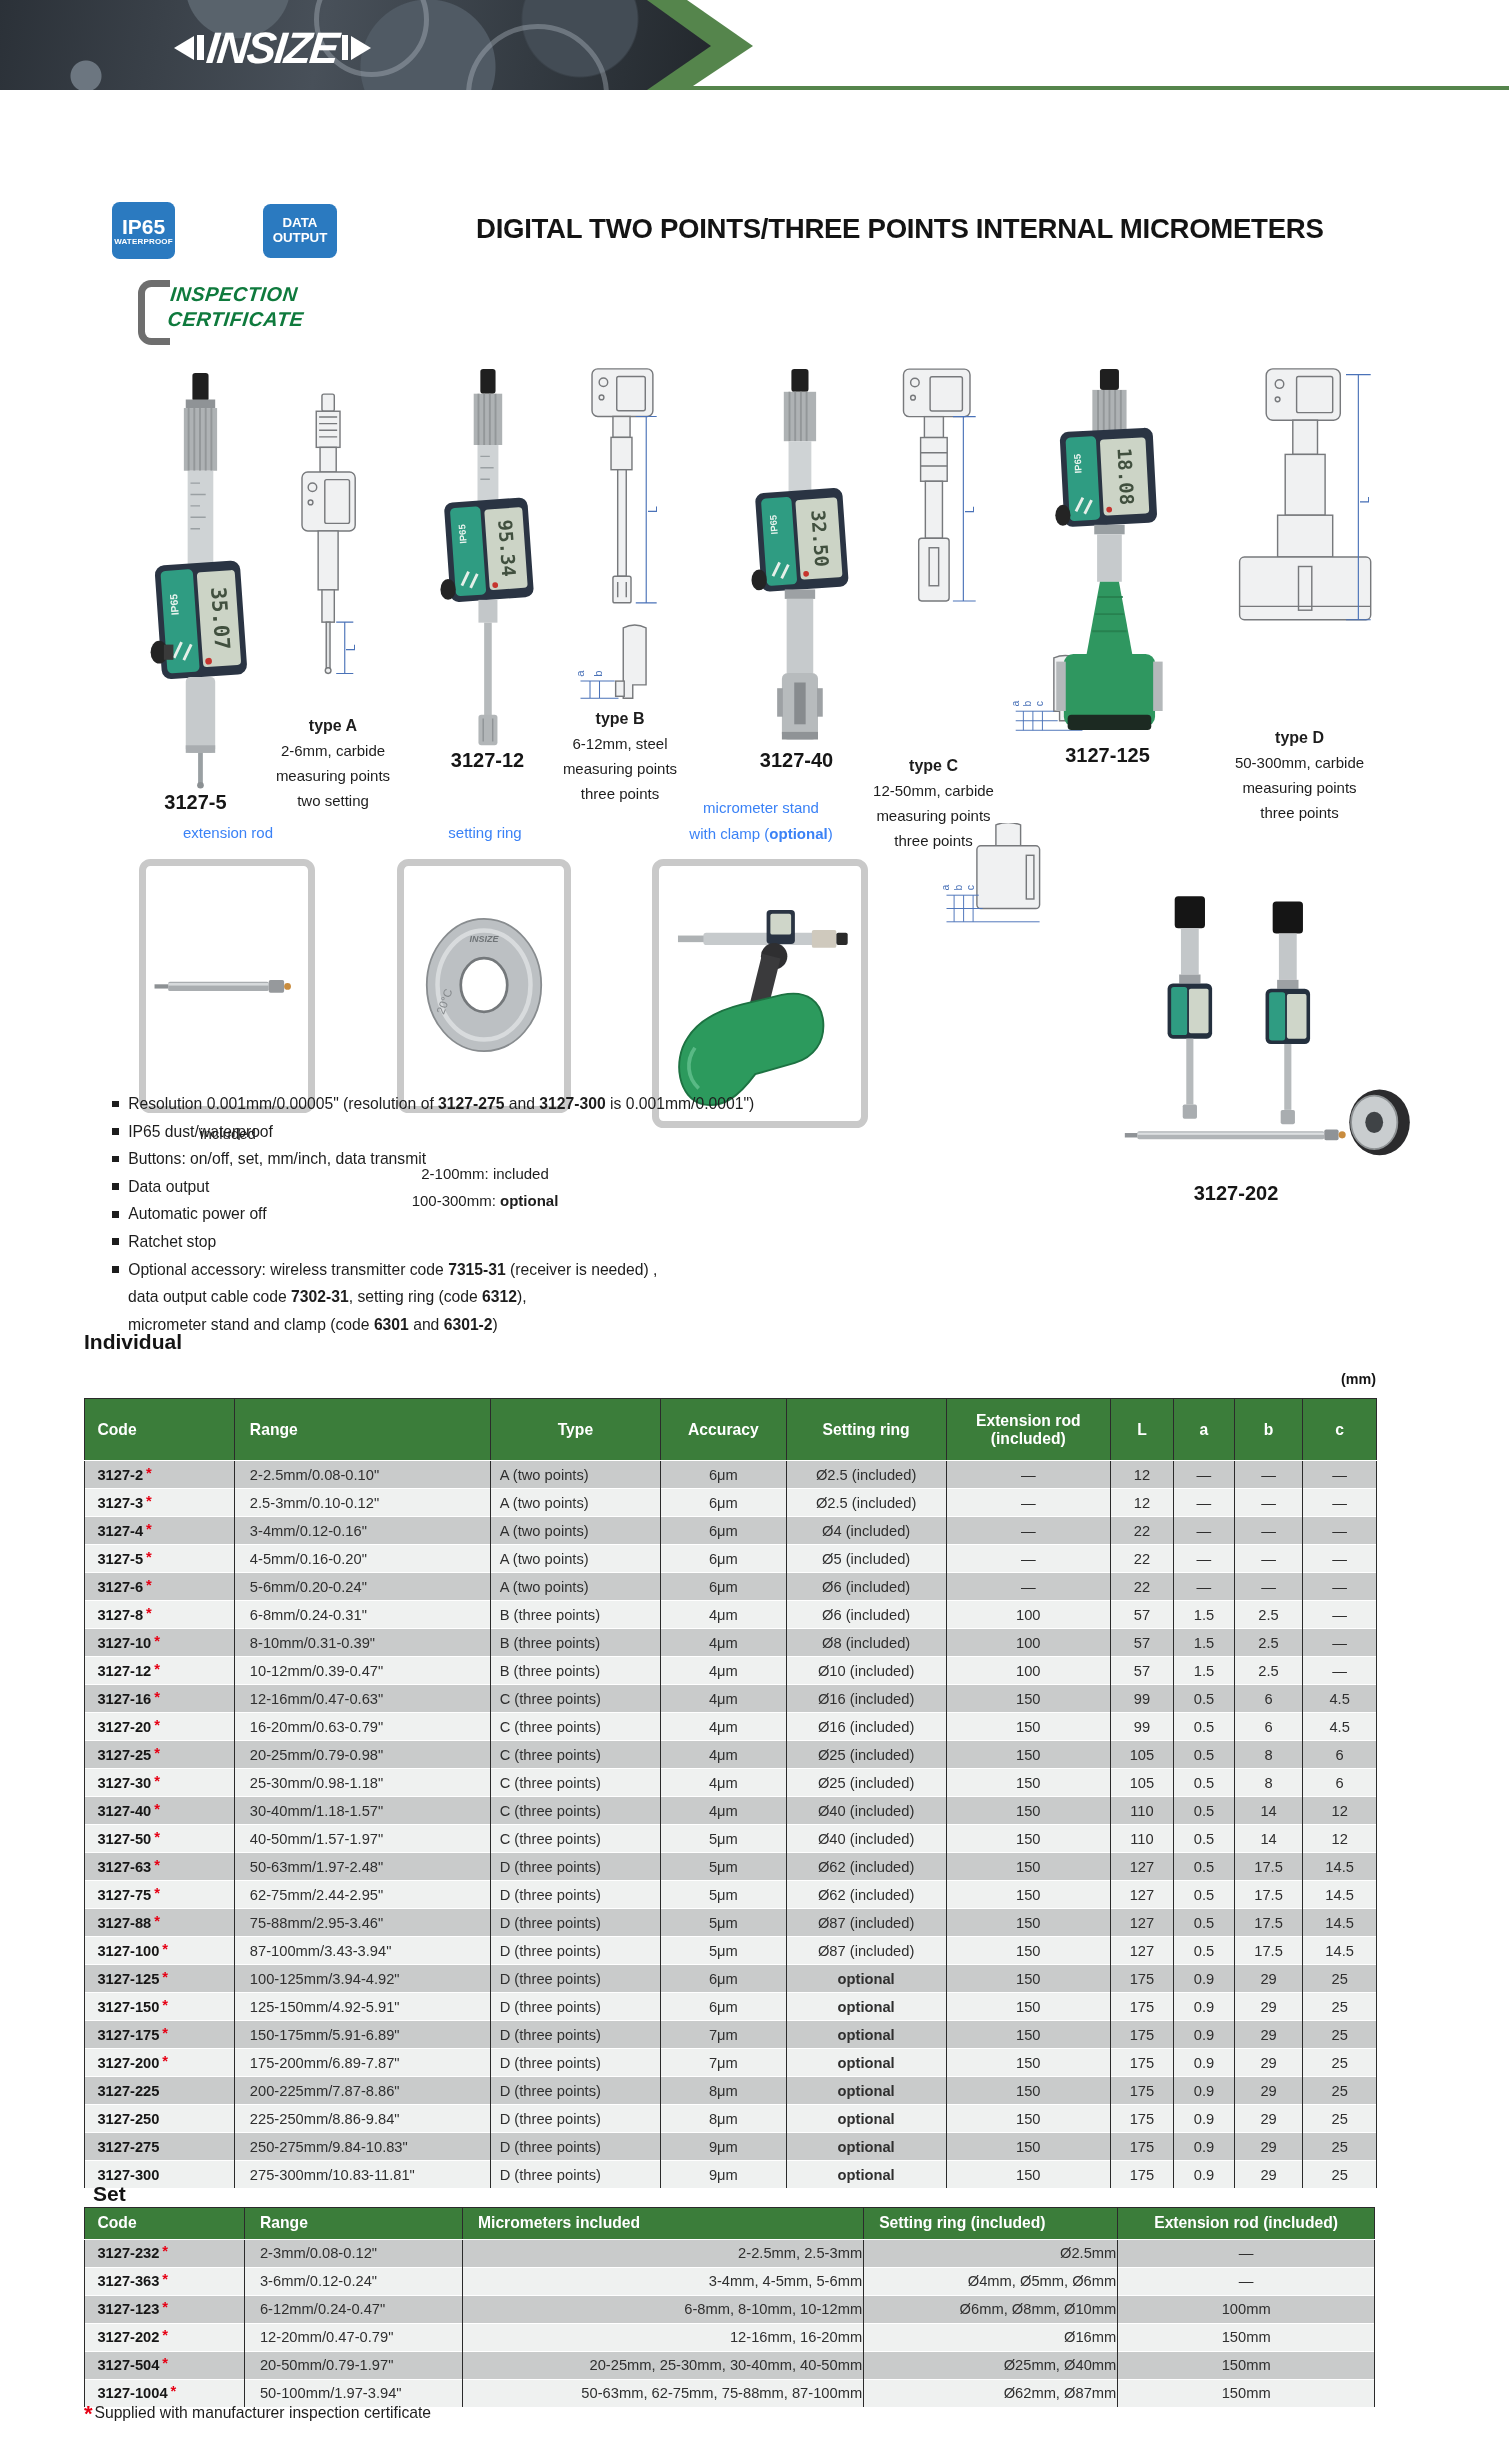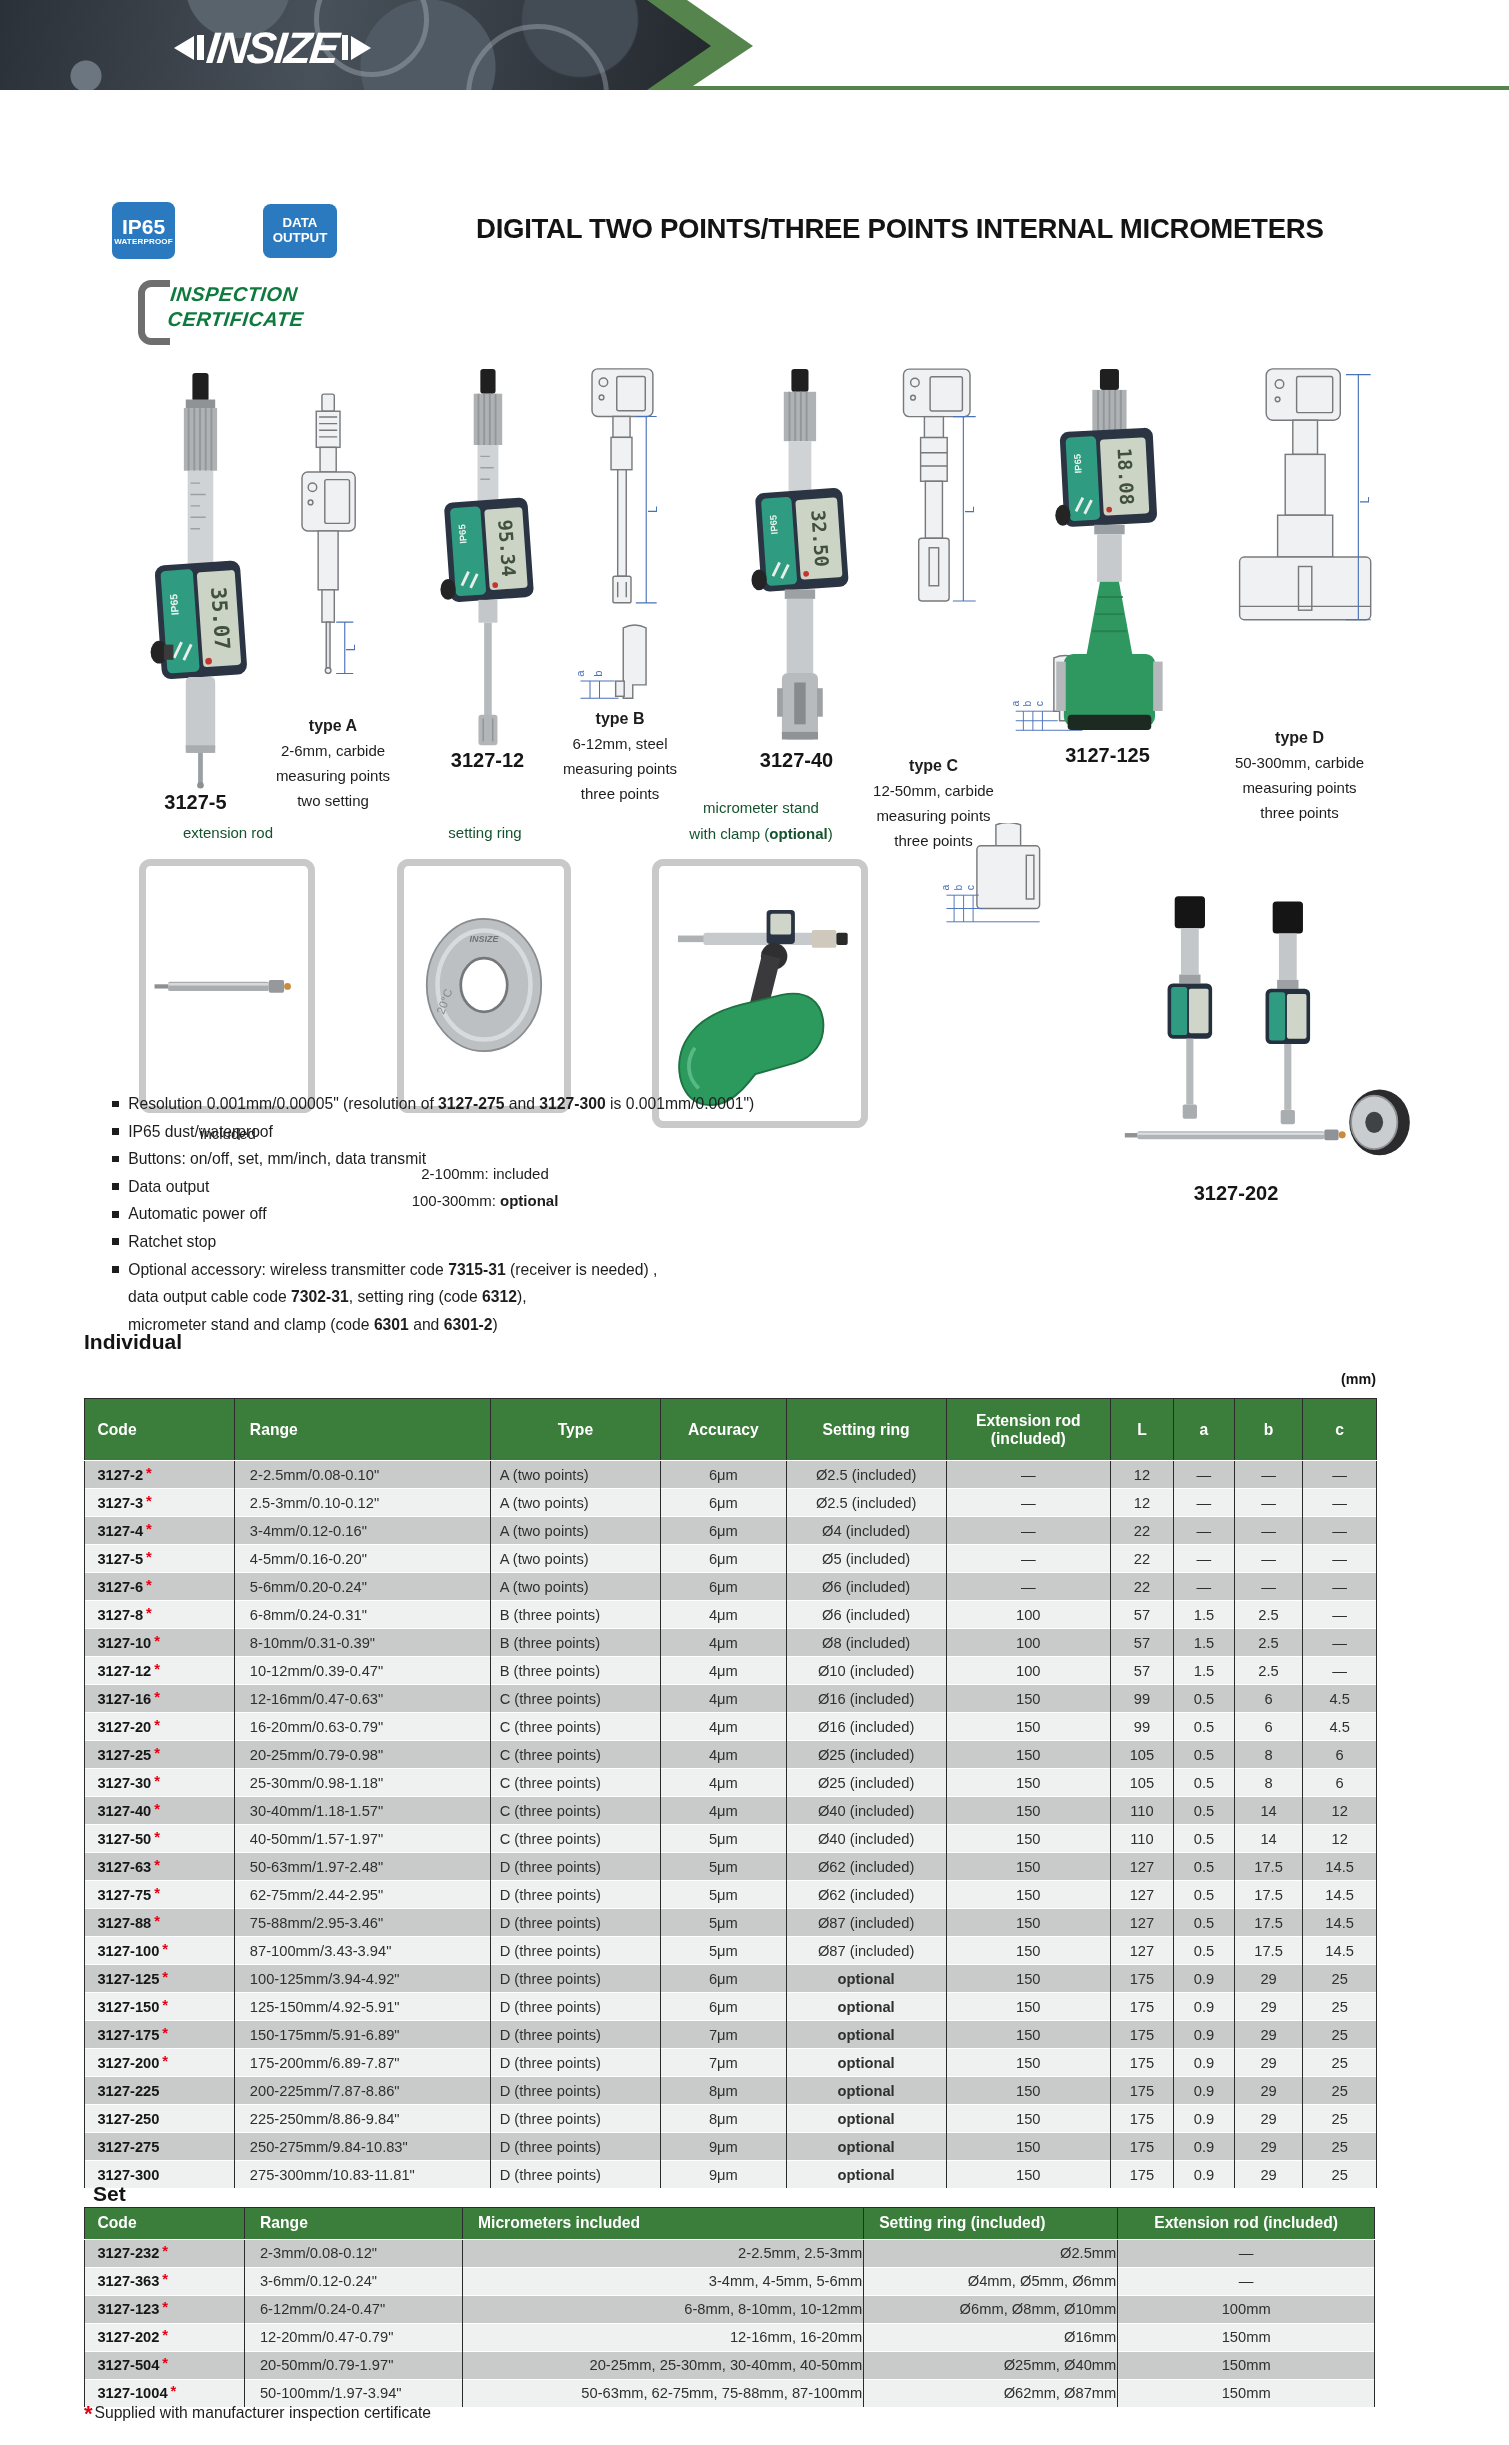--- a/index.html
+++ b/index.html
@@ -38,21 +38,21 @@
   
   .cert-bracket{position:absolute;left:138px;top:280px;width:25px;height:51px;
     border:7.6px solid #6e6e6e;border-right:none;border-radius:13.3px 0 0 13.3px;}
   .cert-text{position:absolute;left:169px;top:282px;font-size:20px;font-weight:bold;font-style:italic;
     color:#0f7a3d;line-height:25px;letter-spacing:0.5px;transform:skewX(-6deg);}
   
   .pcode{position:absolute;font-size:20px;font-weight:bold;color:#161616;text-align:center;}
   .ptype{position:absolute;font-size:15px;line-height:25px;text-align:center;color:#1d1d1d;}
   .ptype .tt{font-weight:bold;font-size:16px;}
   
-  .acc-label{position:absolute;font-size:15px;text-align:center;color:#14532d;line-height:26px;}
+  .acc-label{position:absolute;font-size:15px;text-align:center;color:#3b82f6;line-height:26px;}
   .acc-box{position:absolute;background:#fff;border:7.6px solid #c9c9c9;border-radius:11.4px;}
   .acc-note{position:absolute;font-size:15px;text-align:center;color:#1d1d1d;line-height:27px;}
   
   .features{position:absolute;left:112px;top:1090px;width:961px;}
   .feature-line{display:flex;align-items:flex-start;line-height:27.6px;font-size:15.7px;color:#1d1d1d;}
   .feature-line.cont{padding-left:16px;}
   .bullet{flex:0 0 6.7px;width:6.7px;height:6.7px;background:#1d1d1d;margin:10.5px 9.5px 0 0;}
   
   .sec-head{position:absolute;font-size:21px;font-weight:bold;color:#141414;}
   .unit-note{position:absolute;left:1236px;top:1371px;width:140px;text-align:right;

